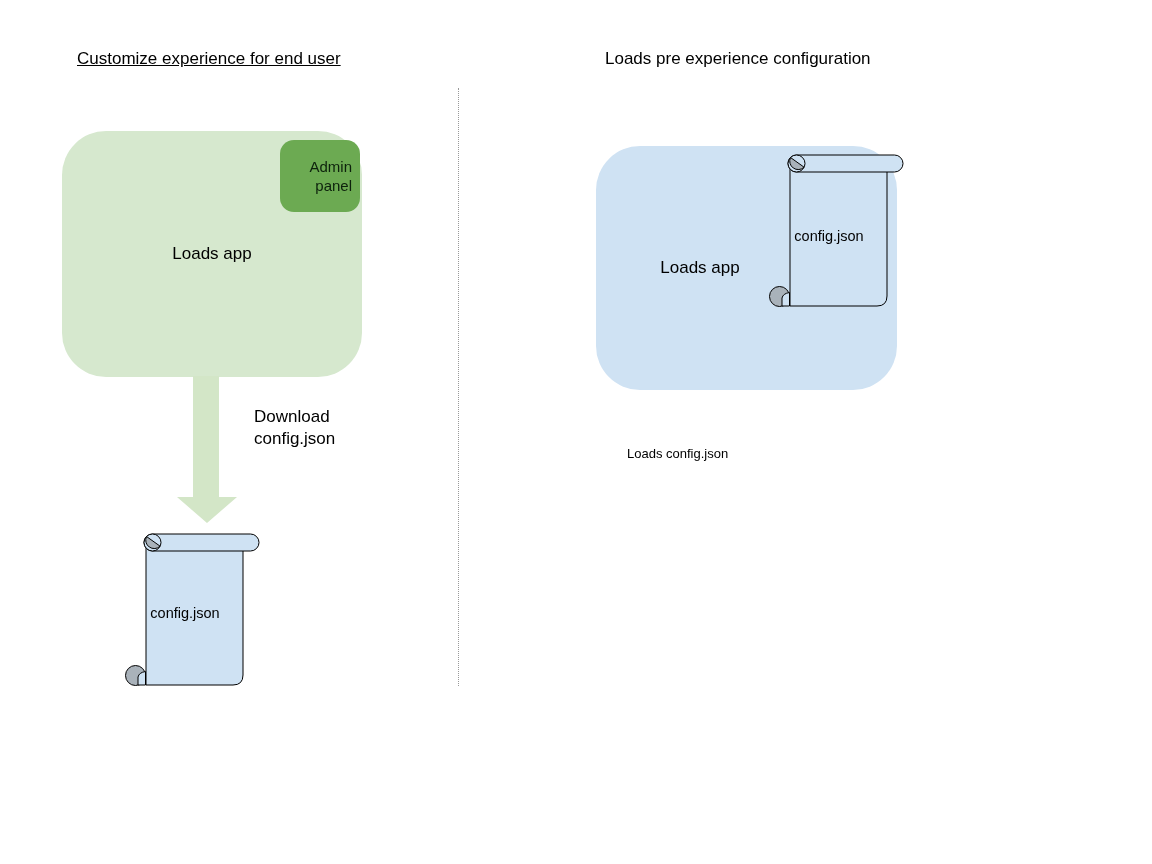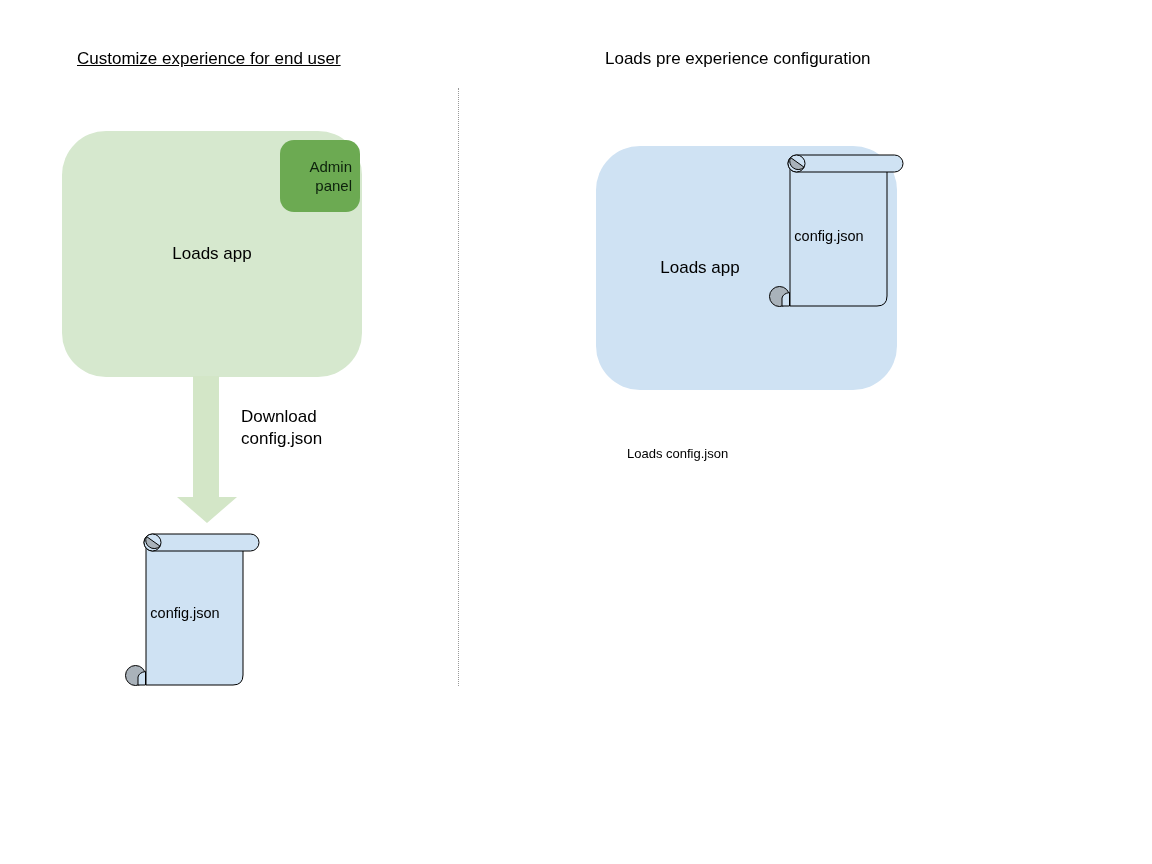--- a/index.html
+++ b/index.html
@@ -36,21 +36,21 @@
     text-align:right;font-size:15px;line-height:19px;color:var(--panel-text);
     padding:0 8px;box-sizing:border-box;
   }
   .box-label{
     display:flex;align-items:center;justify-content:center;
     font-size:17px;pointer-events:none;
   }
   .admin-label{left:62px;top:131px;width:300px;height:246px;}
   .demo-label{left:596px;top:146px;width:208px;height:244px;}
   .arrow-svg{left:177px;top:376px;}
-  .dl-label{left:241px;top:406px;width:112px;font-size:17px;line-height:22px;}
+  .dl-label{left:254px;top:406px;width:112px;font-size:17px;line-height:22px;}
   .caption{left:627px;top:443px;font-size:13px;line-height:22px;white-space:nowrap;}
   .scroll-svg-left{left:122px;top:530px;}
   .scroll-svg-right{left:766px;top:151px;}
   .scroll-label{
     width:78px;height:30px;display:flex;align-items:center;justify-content:center;
     font-size:14.5px;pointer-events:none;
   }
   .scroll-label-left{left:146px;top:598px;}
   .scroll-label-right{left:790px;top:221px;}
   svg{display:block;}

